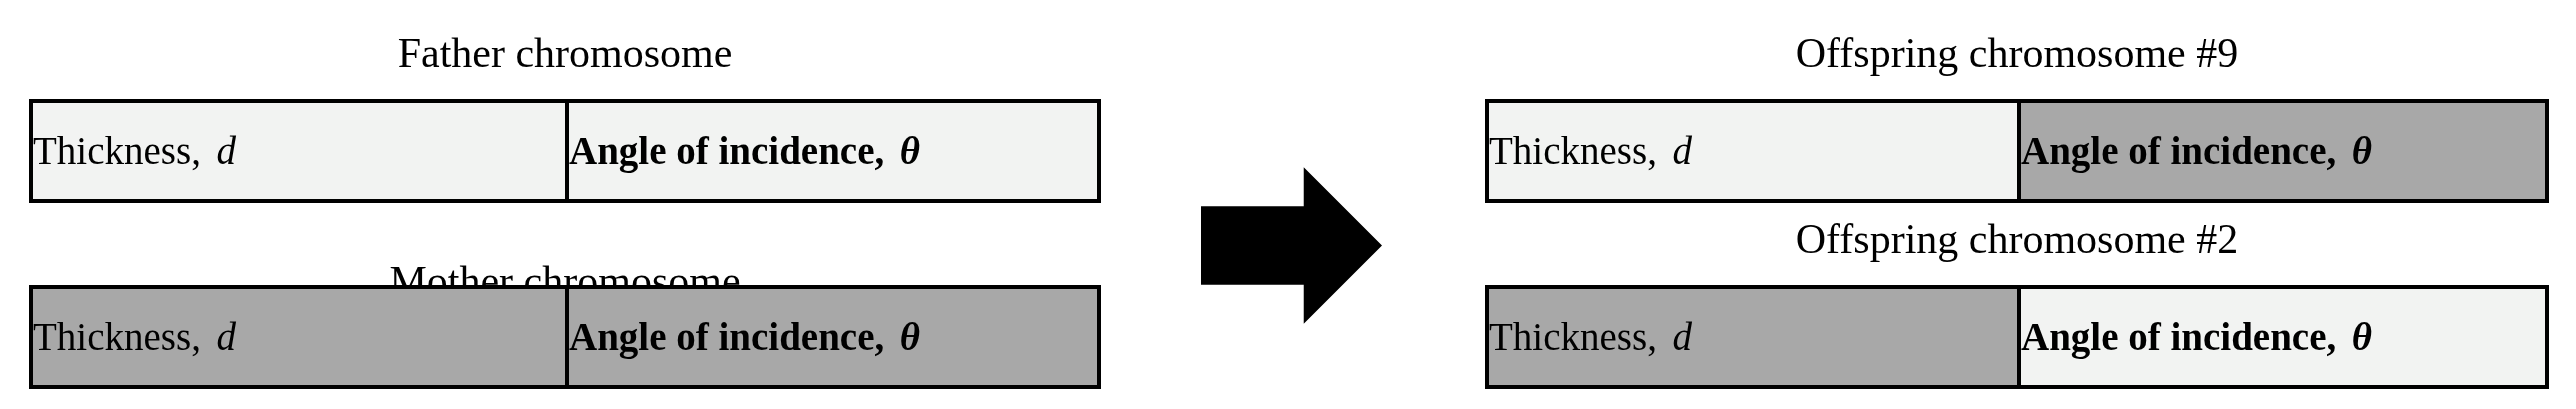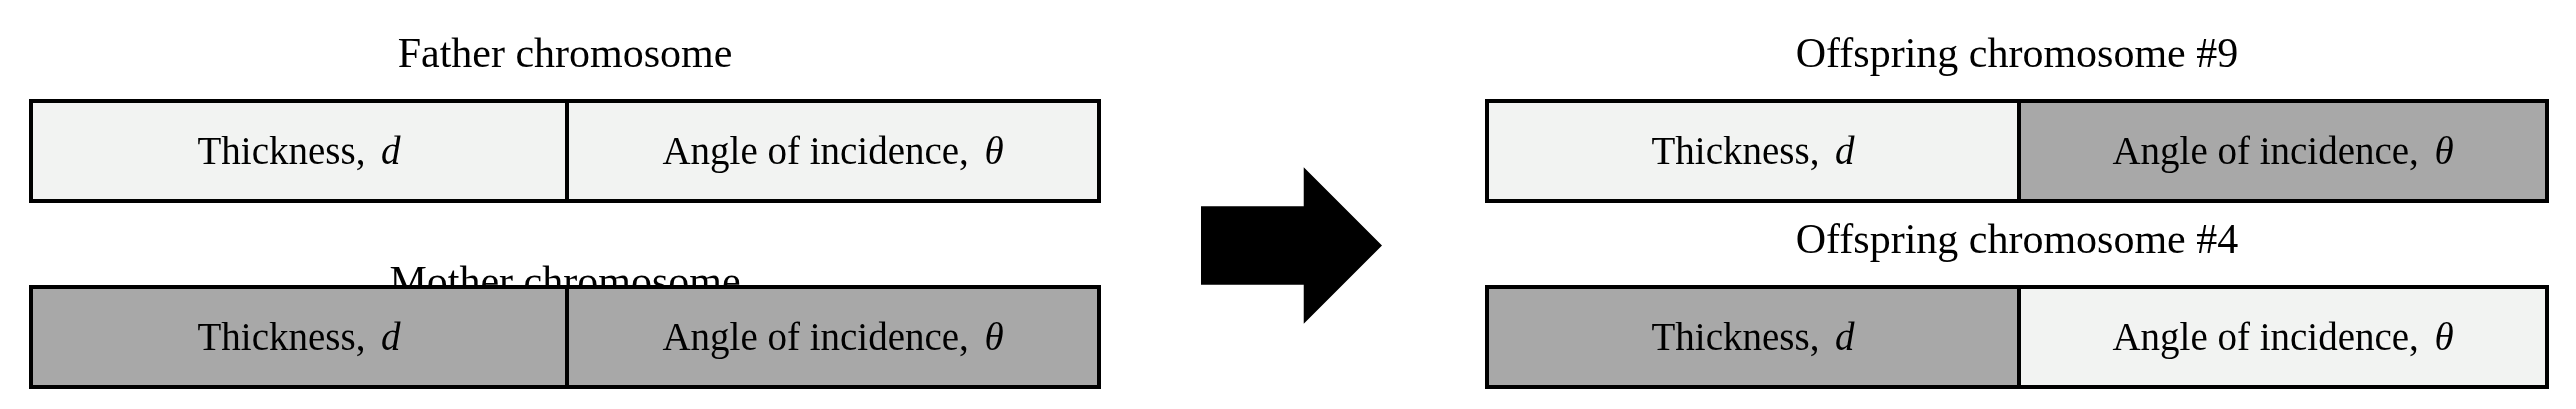--- a/index.html
+++ b/index.html
@@ -50,32 +50,31 @@
     display: flex;
     flex-direction: row;
     background: #ffffff;
   }
 
   .chrom-cell {
     flex: 1 1 50%;
     box-sizing: border-box;
     display: flex;
     align-items: center;
-    justify-content: center;
     font-size: 39px;
     line-height: 42px;
     white-space: nowrap;
     overflow: hidden;
     gap: 14px;
   }
 
   .chrom-cell.light { background: #f2f3f2; }
   .chrom-cell.gray  { background: #a8a8a8; }
 
-  .chrom-cell + .chrom-cell { border-left: 4.1px solid #000000; }
+  .chrom-cell + .chrom-cell { border-left: 4.1px solid #000000; font-weight: bold; }
 
   .gene-var {
     font-style: italic;
     padding-left: 1.6px;
   }
 
   
   #group-father {
     left: 29px;
     top: 14.7px;
@@ -187,21 +186,21 @@
           <span class="gene-var">d</span>
       </div>
       <div class="chrom-cell gray">
         <span>Angle of incidence, </span>
           <span class="gene-var">θ</span>
       </div>
     </div>
   </div>
 
   <div class="chrom-group" id="group-offspring-2">
-    <div class="chrom-caption">Offspring chromosome #4</div>
+    <div class="chrom-caption">Offspring chromosome #2</div>
     <div class="chrom-bar">
       <div class="chrom-cell gray">
         <span>Thickness, </span>
           <span class="gene-var">d</span>
       </div>
       <div class="chrom-cell light">
         <span>Angle of incidence, </span>
           <span class="gene-var">θ</span>
       </div>
     </div>

